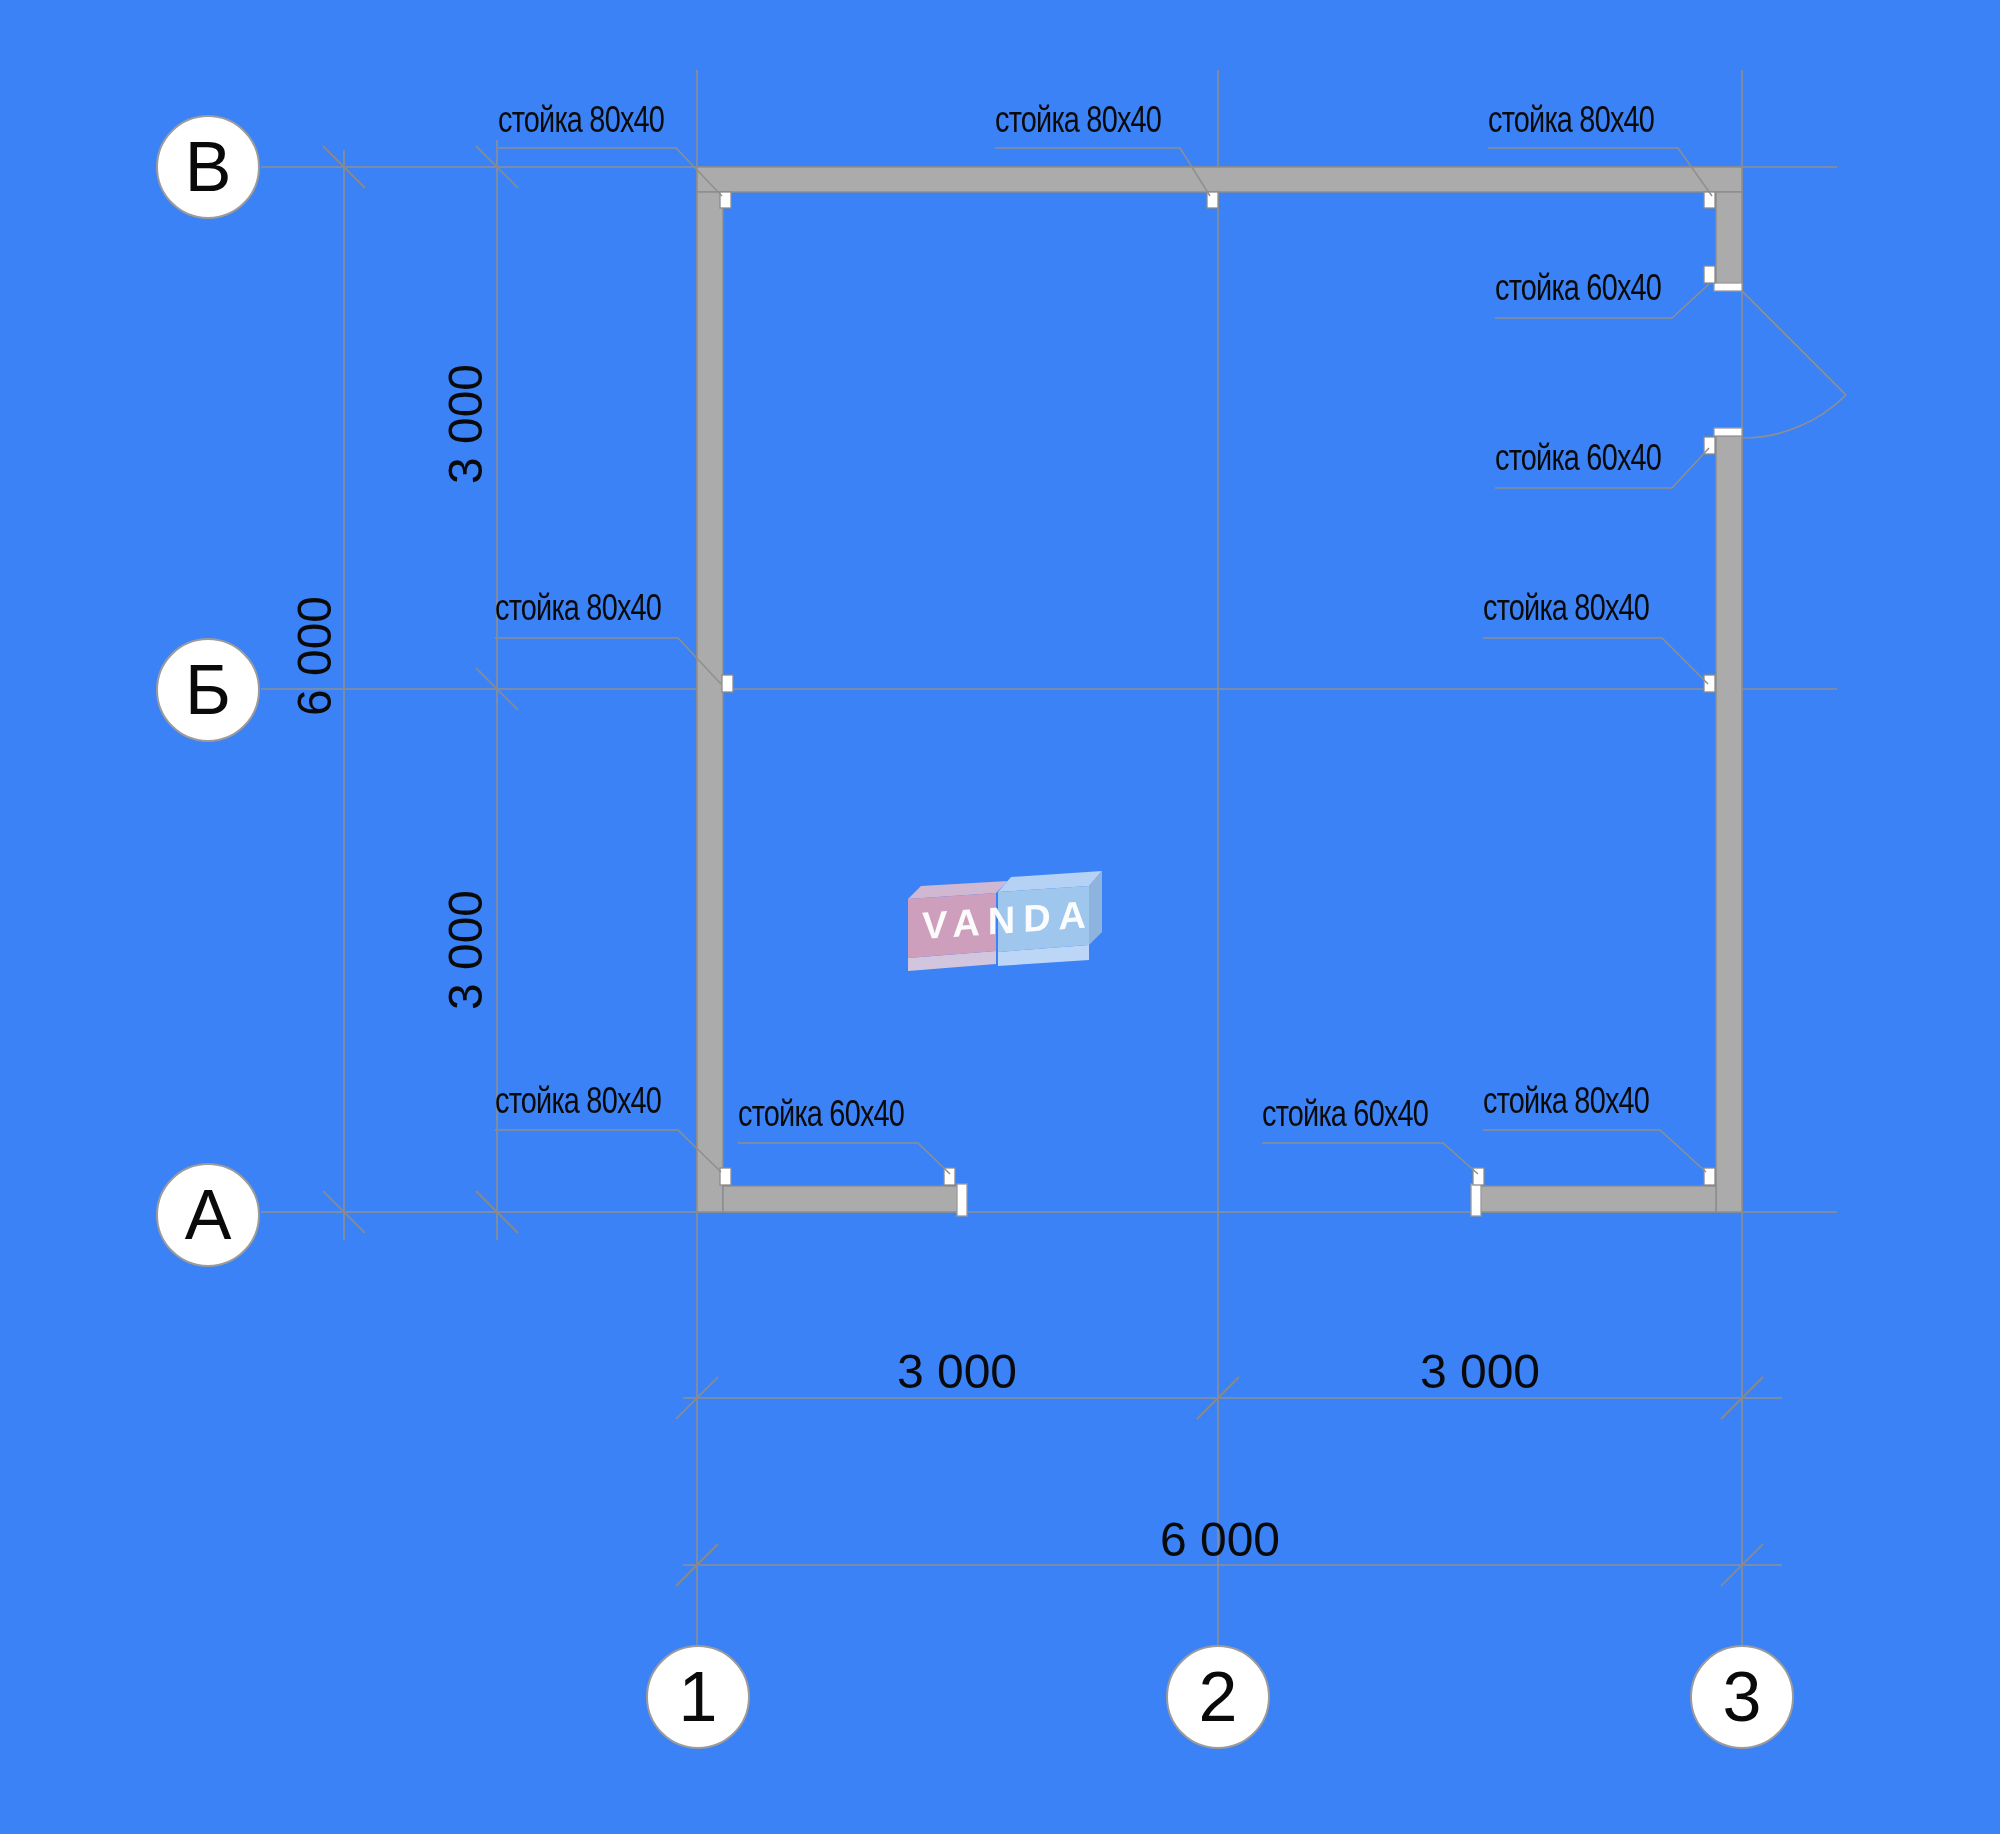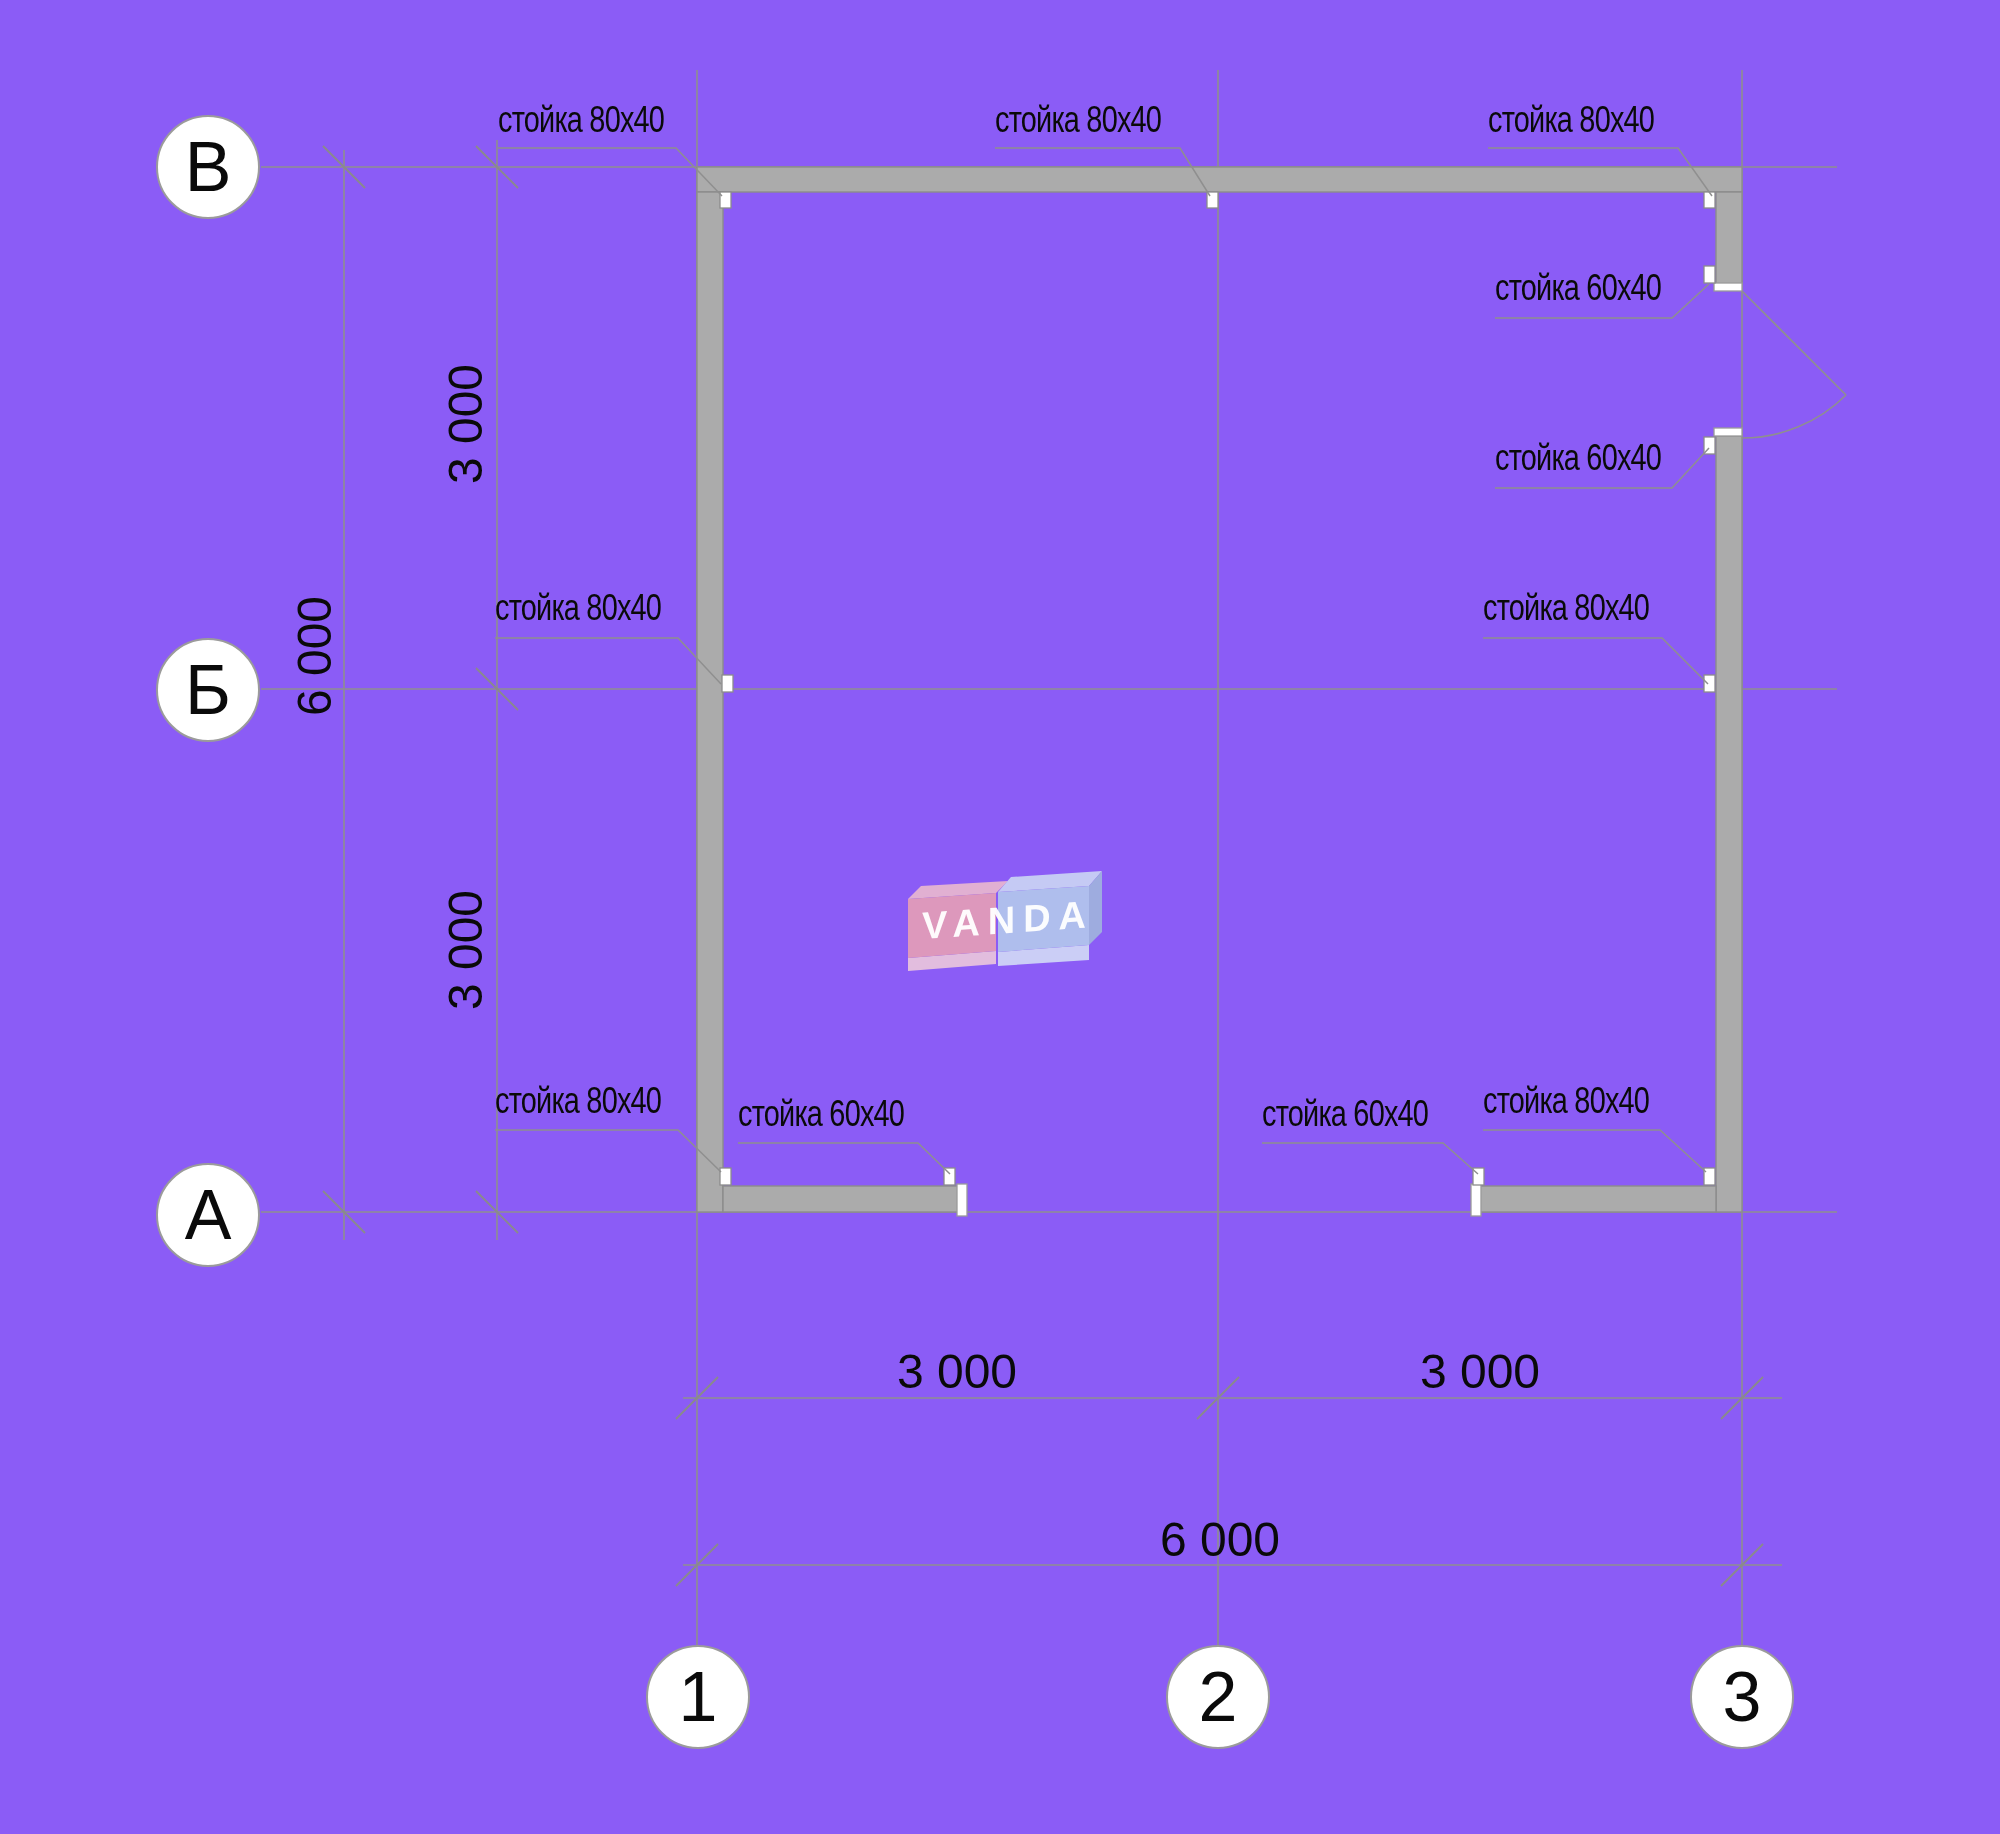--- a/index.html
+++ b/index.html
@@ -1,16 +1,16 @@
 <!DOCTYPE html>
 <html><head>
 <meta charset="utf-8">
 <style>
   html,body{margin:0;padding:0;background:#fff;}
-  #stage{position:relative;width:2000px;height:1834px;background:#8b5cf6;overflow:hidden;
+  #stage{position:relative;width:2000px;height:1834px;background:#3b82f6;overflow:hidden;
          font-family:"Liberation Sans", sans-serif;color:#111;}
   #stage svg{position:absolute;left:0;top:0;}
   .abs{position:absolute;}
   .callout-label{font-size:37px;line-height:1;white-space:nowrap;letter-spacing:-1px;
                  transform:scaleX(.78);transform-origin:0 0;color:#0a0a0a;}
   .dim-h{font-size:48px;line-height:1;white-space:nowrap;transform:translate(-50%,-50%);color:#0a0a0a;}
   .dim-v{font-size:48px;line-height:1;white-space:nowrap;transform:translate(-50%,-50%) rotate(-90deg);color:#0a0a0a;}
   .axis-circle{width:104px;height:104px;border:2px solid #9b9b9b;border-radius:50%;
                display:flex;align-items:center;justify-content:center;
                font-size:70px;line-height:1;background:#fff;box-sizing:border-box;color:#0a0a0a;}

